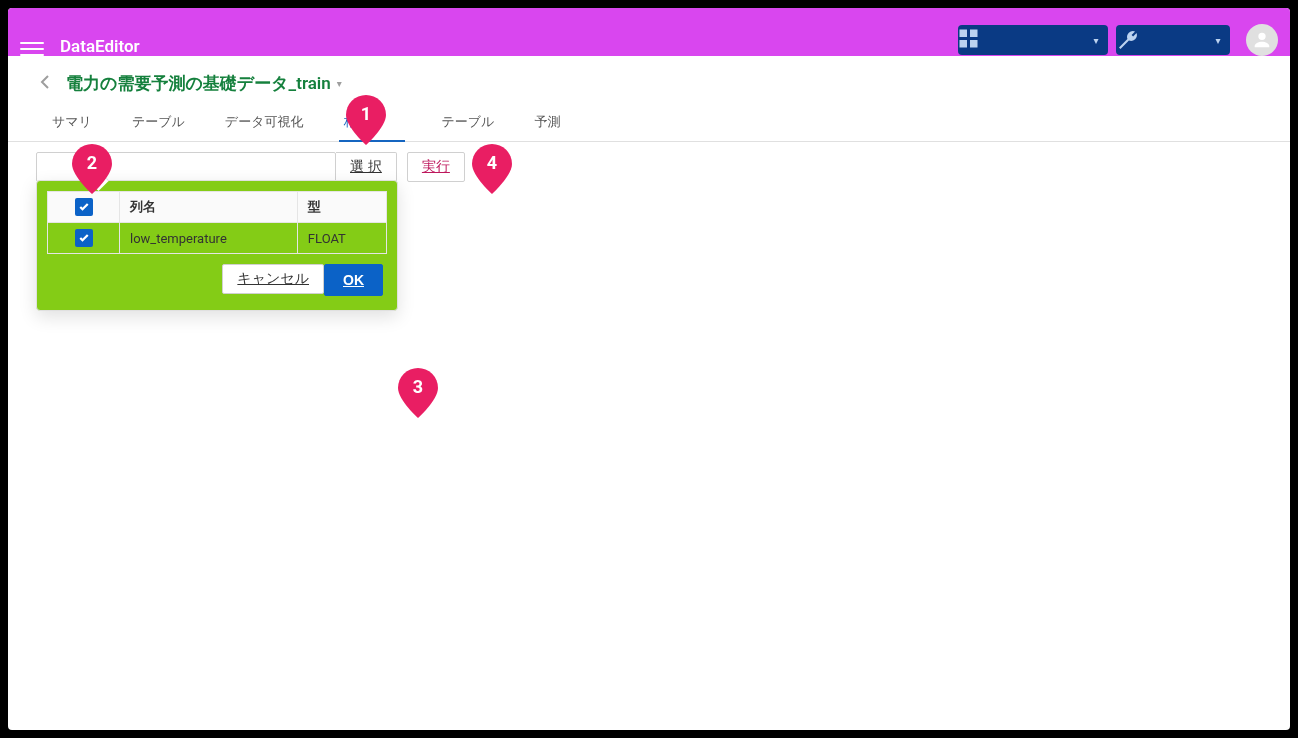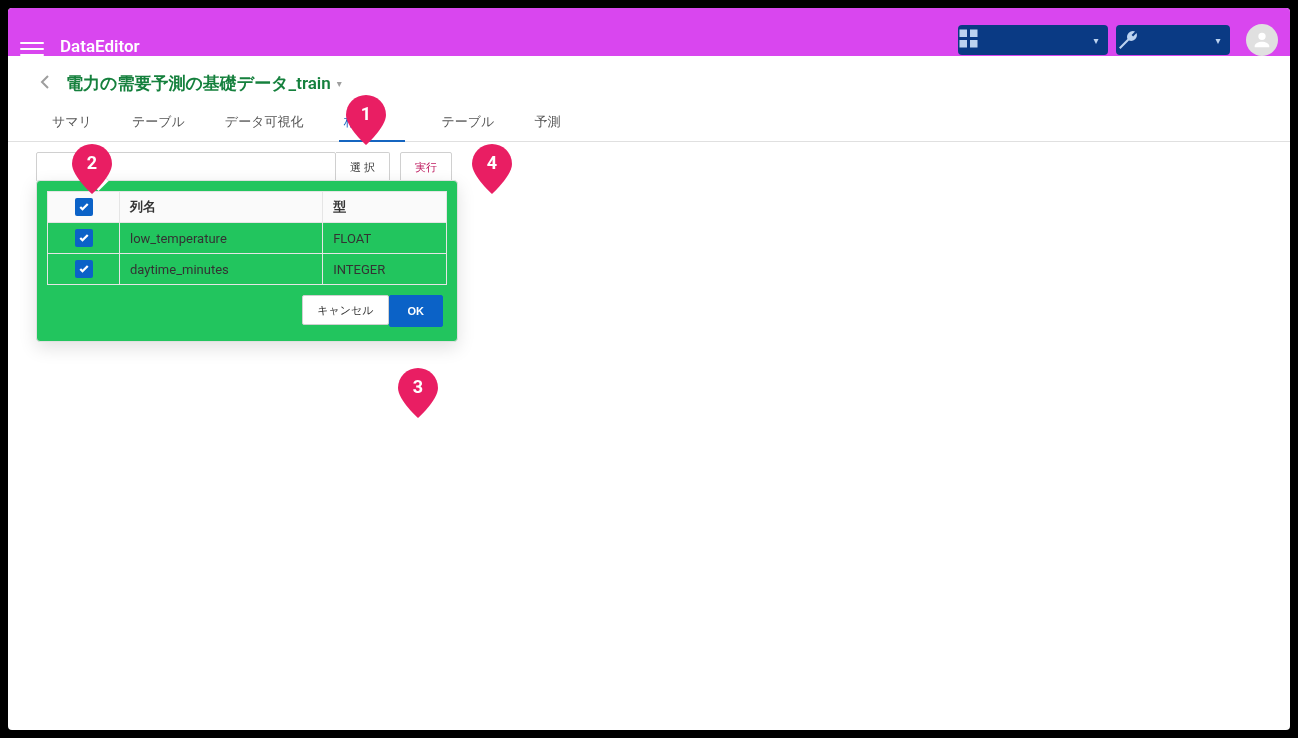--- a/index.html
+++ b/index.html
@@ -21,24 +21,24 @@
   .crumb-row { display:flex; align-items:center; padding:16px 24px 8px 32px; color:#333; }
   .backchev { color:#9e9e9e; margin-right:16px; cursor:pointer; }
   .crumb-title { font-size:17px; font-weight:600; color:#15803d; }
   .crumb-dd { color:#9e9e9e; margin-left:6px; font-size:10px; }
   .tabs { display:flex; gap:32px; padding:0 40px; border-bottom:1px solid #e0e0e0;align-items:flex-end; }
   .tab { font-size:13px; color:#555; padding:10px 4px; cursor:pointer; position:relative; }
   .tab.active { color:#1565c0; }
   .tab.active::after { content:""; position:absolute; left:0; right:0; bottom:-1px; height:2px; background:#1565c0; }
   .controls-row { display:flex; align-items:center; gap:10px; padding:10px 28px; }
   .txtbox { width:300px; height:30px; border:1px solid #d0d0d0; border-radius:2px; background:#fff; }
-  .btn { height:30px; padding:0 14px; border:1px solid #d0d0d0; border-radius:2px; background:#fff; font-size:11px; color:#333; cursor:pointer; }
+  .btn { height:30px; padding:0 14px; border:1px solid #d0d0d0; border-radius:2px; background:#fff; font-size:14px; color:#333; cursor:pointer;text-decoration:underline; }
   .btn.sel { margin-left:-10px; border-left:none; border-top-left-radius:0; border-bottom-left-radius:0;}
   .btn.disabled { color:#be185d; cursor:default; }
-  .popover { position:absolute; left:28px; top:172px; width:422px; background:#22c55e; border:1px solid #e0e0e0; border-radius:4px; box-shadow:0 6px 18px rgba(0,0,0,0.12); padding:10px; }
+  .popover { position:absolute; left:28px; top:172px; width:362px; background:#84cc16; border:1px solid #e0e0e0; border-radius:4px; box-shadow:0 6px 18px rgba(0,0,0,0.12); padding:10px; }
   .popover::before { content:""; position:absolute; top:-8px; left:54px; width:14px; height:14px; background:#fff; border-left:1px solid #e0e0e0; border-top:1px solid #e0e0e0; transform:rotate(45deg); }
   table.coltbl { width:100%; border-collapse:collapse; border:1px solid #e5e5e5; }
   table.coltbl th, table.coltbl td { border:1px solid #e5e5e5; padding:6px 10px; font-size:13px; color:#333; text-align:left; }
   table.coltbl th { background:#fafafa; font-weight:600; }
   table.coltbl .ckcol { width:72px; text-align:center; }
   .chk { display:inline-flex; width:18px; height:18px; background:#0b62c7; border-radius:2px; align-items:center; justify-content:center; }
   .chk svg { width:12px; height:12px; stroke:#fff; stroke-width:3; fill:none; }
   .pop-actions { display:flex; justify-content:flex-end; padding:10px 4px 4px 4px; }
   .btn.primary { background:#0b62c7; border-color:#0b62c7; color:#fff; font-weight:600; padding:0 18px;}
   .marker { position:absolute; width:40px; height:50px; z-index:50; }
@@ -127,29 +127,20 @@
       <tbody id="coltbody">
           <tr>
             <td class="ckcol"><span class="chk">
                 <svg viewBox="0 0 16 16">
                   <path d="M3 8l3 3 7-7"></path>
                 </svg>
               </span></td>
             <td>low_temperature</td>
             <td>FLOAT</td>
           </tr>
-          <tr>
-            <td class="ckcol"><span class="chk">
-                <svg viewBox="0 0 16 16">
-                  <path d="M3 8l3 3 7-7"></path>
-                </svg>
-              </span></td>
-            <td>daytime_minutes</td>
-            <td>INTEGER</td>
-          </tr>
         </tbody>
     </table>
     <div class="pop-actions">
       <button class="btn">キャンセル</button>
       <button class="btn primary" style="height:32px">OK</button>
     </div>
   </div>
 
   <div class="marker" style="left:338px; top:87px;">
     <svg viewBox="0 0 40 50">

